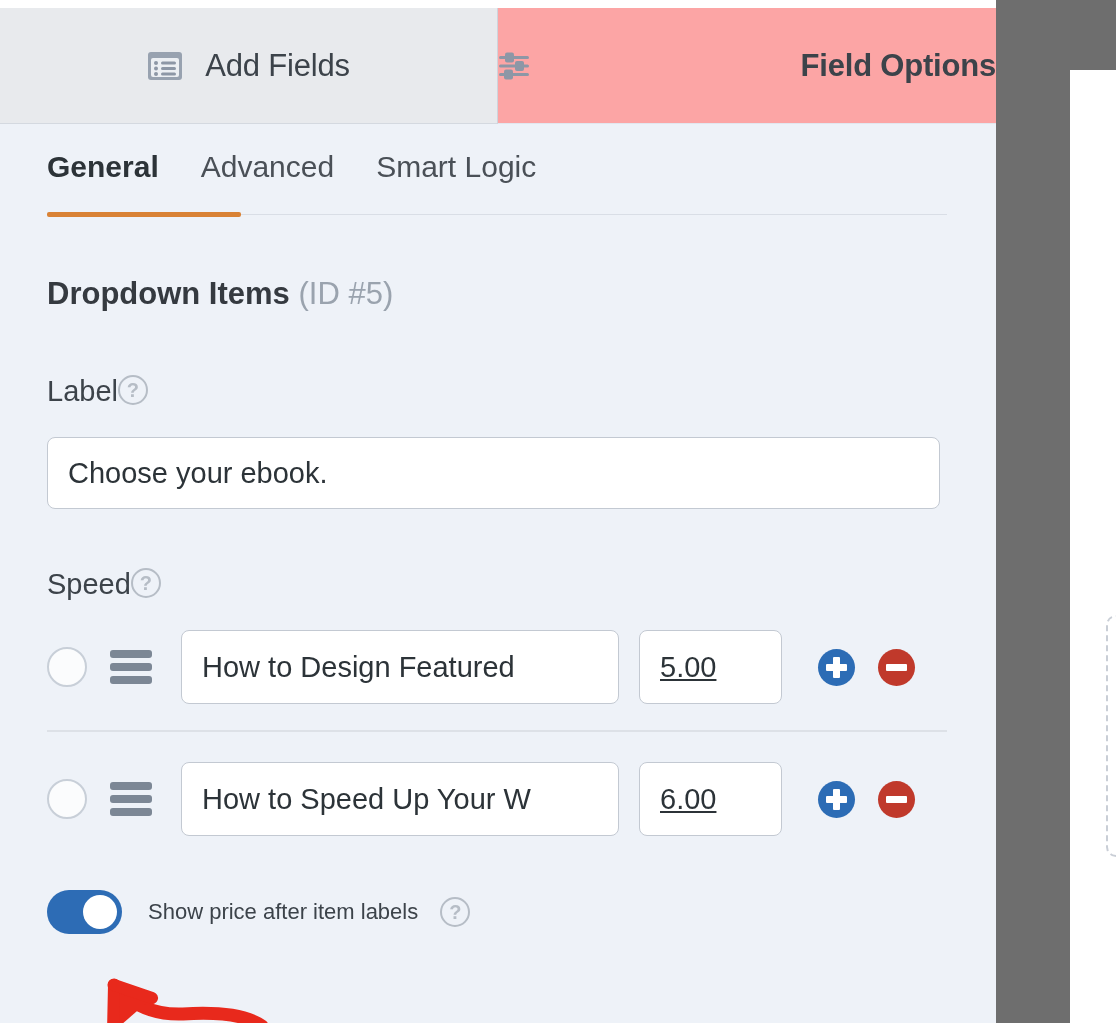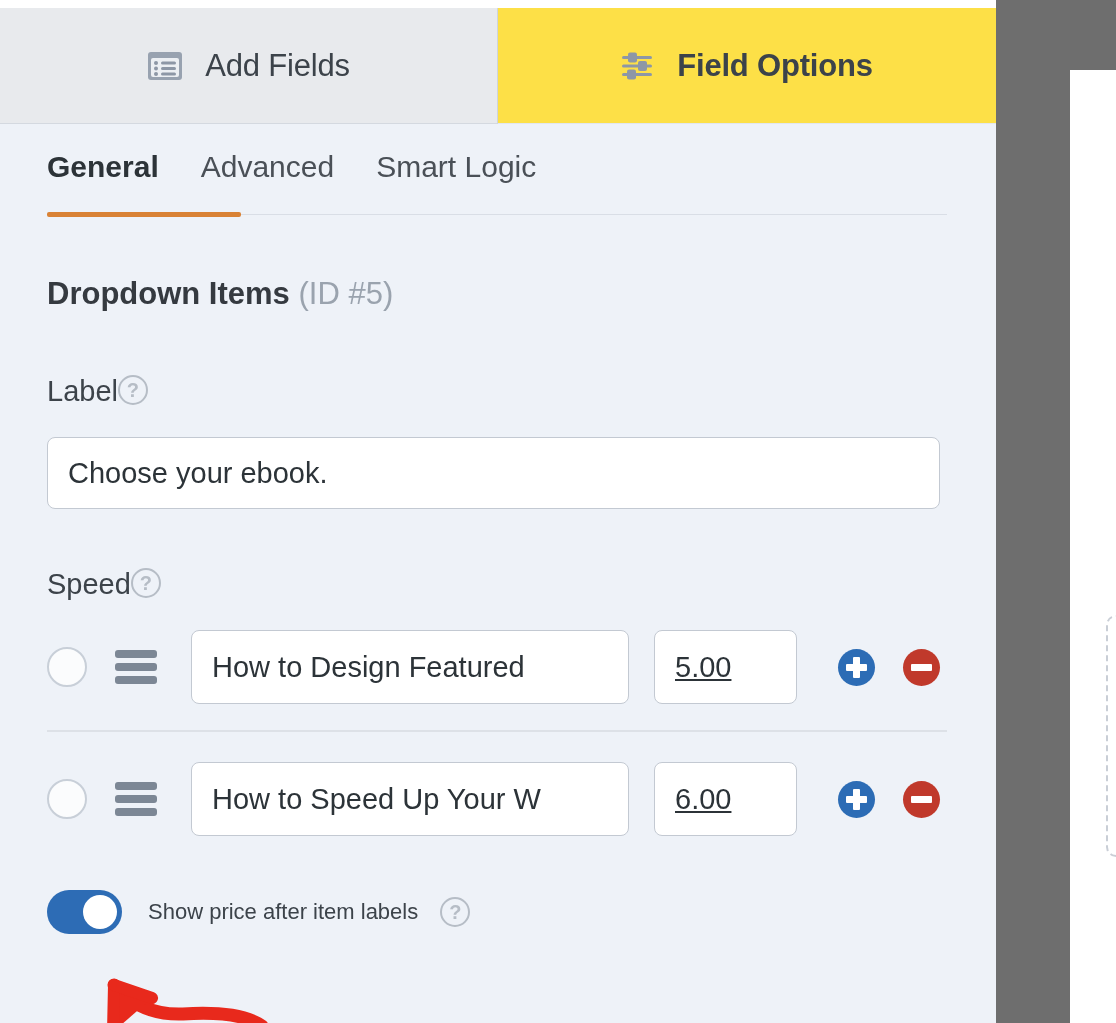--- a/index.html
+++ b/index.html
@@ -49,22 +49,23 @@
     user-select: none;
   }
   .tab-addfields {
     width: 498px;
     background: #e8eaed;
     border-bottom: 1px solid #d4d9e0;
     border-right: 1px solid #ced4dc;
   }
   .tab-fieldoptions {
     width: 498px;
-    background: #fde047;
+    background: #fca5a5;
     border-bottom: 1px solid #e2e7ef;
+    justify-content: space-between;
   }
   .tab-label {
     font-size: 31px;
     color: #3c434a;
     letter-spacing: -0.2px;
   }
   .tab-addfields .tab-label { font-weight: 400; }
   .tab-fieldoptions .tab-label { font-weight: 700; }
   .tab-icon { display: flex; align-items: center; justify-content: center; }
 
@@ -178,21 +179,20 @@
   #label-label-row { left: 47px; top: 367px; }
 
   
   .item-row {
     position: absolute;
     left: 47px;
     width: 893px;
     height: 74px;
     display: flex;
     align-items: center;
-    justify-content: space-between;
   }
   #item-row-0 { top: 622px; }
   #item-row-1 { top: 754px; }
 
   .item-divider {
     position: absolute;
     left: 47px;
     top: 722px;
     width: 900px;
     height: 2px;

